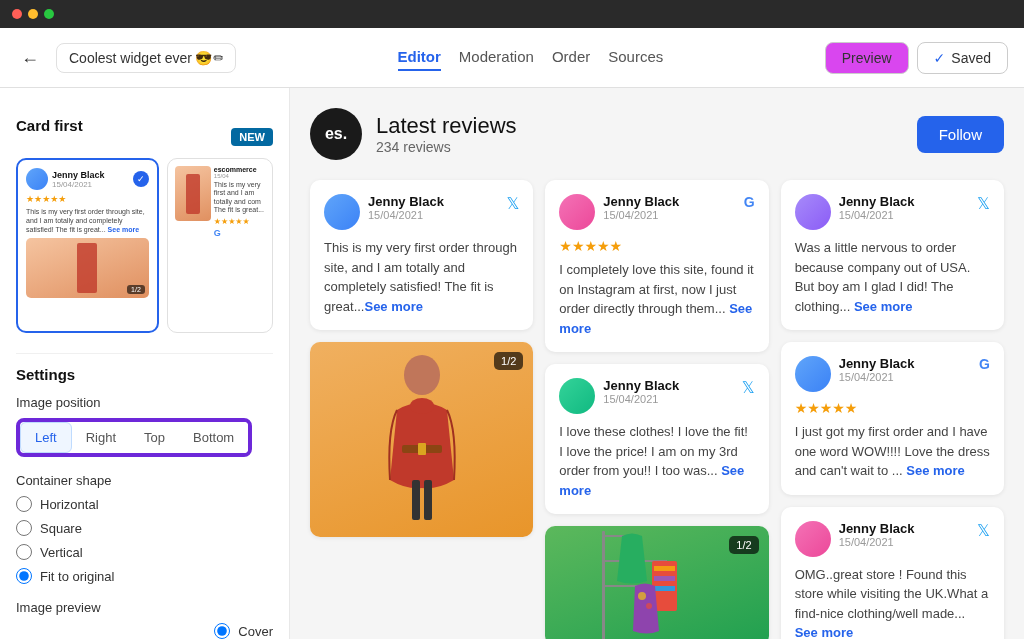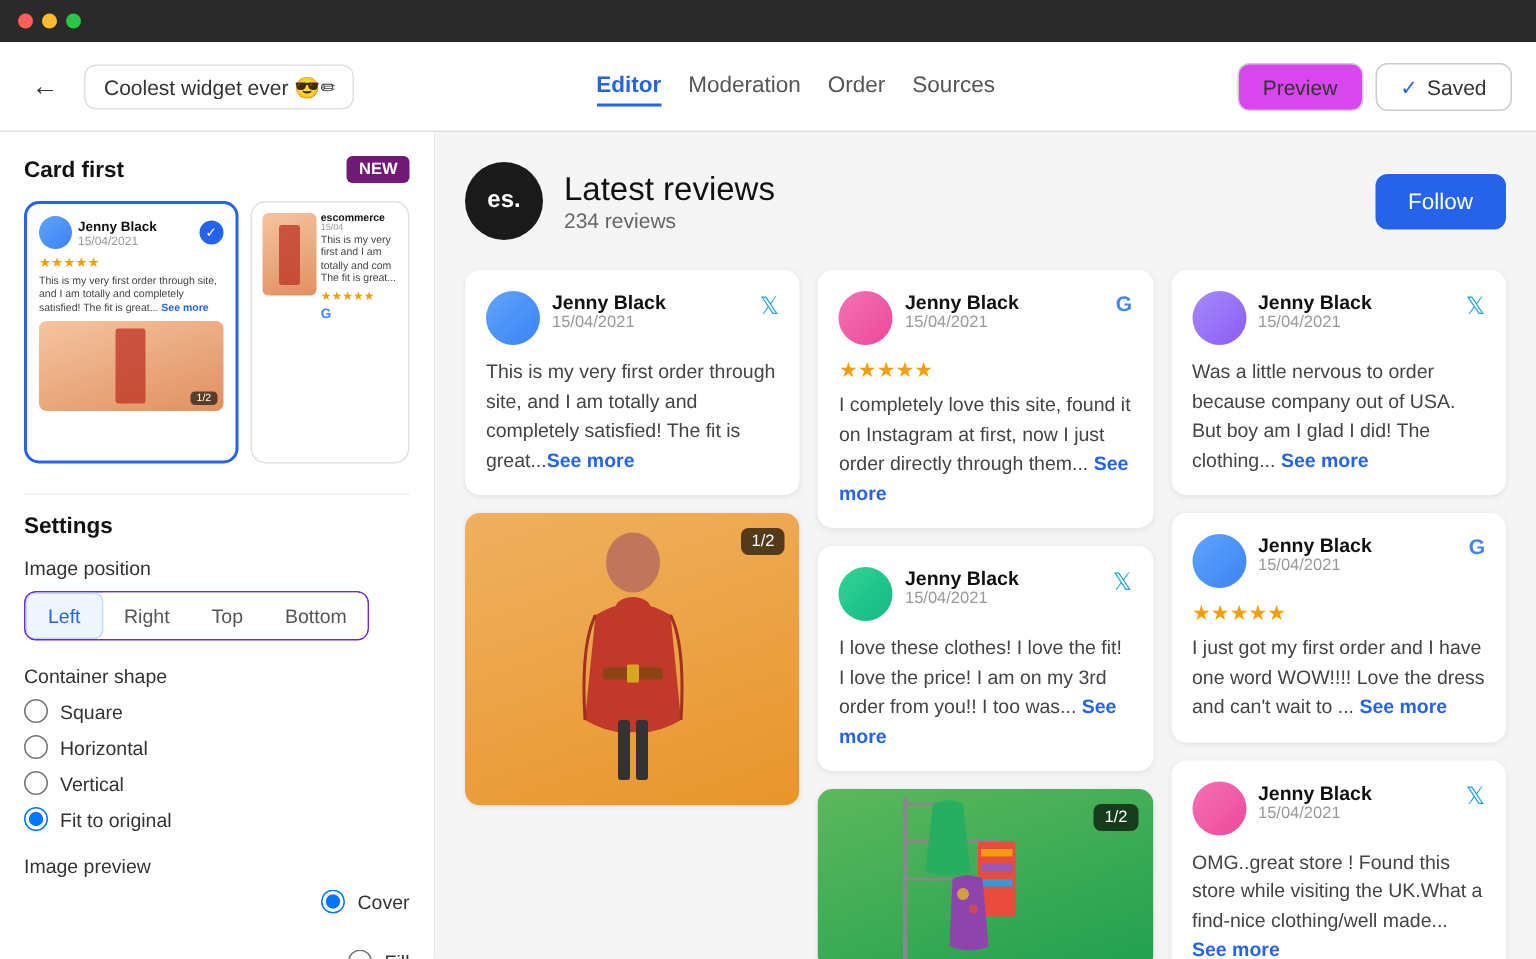--- a/index.html
+++ b/index.html
@@ -17,32 +17,32 @@
     .btn-saved { border: 1px solid #ccc; background: #fff; padding: 7px 16px; border-radius: 8px; font-size: 14px; cursor: pointer; color: #333; display: flex; align-items: center; gap: 6px; }
     .check-icon { color: #2563eb; }
 
     
     .main { display: flex; height: 579px; }
 
     
     .left-panel { width: 290px; background: #fff; border-right: 1px solid #e8e8e8; padding: 16px; overflow-y: auto; flex-shrink: 0; }
     .card-style-header { display: flex; justify-content: space-between; align-items: center; margin-bottom: 12px; }
     .card-style-title { font-size: 15px; font-weight: 600; color: #111; }
-    .new-badge { background: #701a75; color: #fff; font-size: 11px; font-weight: 700; padding: 3px 8px; border-radius: 4px; }
+    .new-badge { background: #0369a1; color: #fff; font-size: 11px; font-weight: 700; padding: 3px 8px; border-radius: 4px; margin-top: 24px; }
     .card-previews { display: flex; gap: 8px; margin-bottom: 20px; }
     .card-preview { border-radius: 10px; overflow: hidden; cursor: pointer; border: 2px solid transparent; }
     .card-preview.selected { border-color: #2563eb; }
     .mini-avatar { width: 24px; height: 24px; border-radius: 50%; background: #6b7280; display: inline-block; }
 
     
     .section-title { font-size: 15px; font-weight: 600; color: #111; margin-bottom: 12px; }
     .subsection-title { font-size: 13px; font-weight: 500; color: #333; margin-bottom: 8px; }
     .settings-section { margin-bottom: 20px; }
 
-    .btn-group { display: flex; border: 1px solid #6d28d9; border-radius: 8px; overflow: hidden; }
+    .btn-group { display: flex; border: 4px solid #6d28d9; border-radius: 8px; overflow: hidden; }
     .btn-group-item { padding: 7px 14px; font-size: 13px; cursor: pointer; color: #555; background: #fff; border: none; }
     .btn-group-item.active { background: #eff6ff; color: #2563eb; font-weight: 500; border: 1px solid #bfdbfe; border-radius: 6px; }
 
     .radio-group { display: flex; flex-direction: column; gap: 8px; }
     .radio-row { display: flex; align-items: center; gap: 8px; }
     .radio-input { width: 16px; height: 16px; }
     .radio-label { font-size: 13px; color: #333; }
     .radio-group-h { display: flex; gap: 16px; flex-wrap: wrap; }
 
     .image-position-row { display: flex; gap: 0; }
@@ -177,25 +177,25 @@
           <button class="btn-group-item">Right</button>
           <button class="btn-group-item">Top</button>
           <button class="btn-group-item">Bottom</button>
         </div>
       </div>
 
       <div class="subsection-title">Container shape</div>
       <div class="radio-group radio-group-h" style="margin-bottom:16px;gap:8px 16px;">
         <label class="radio-row">
           <input type="radio" name="shape" class="radio-input" style="">
+          <span class="radio-label">Horizontal</span>
+        </label>
+        <label class="radio-row">
+          <input type="radio" name="shape" class="radio-input" style="">
           <span class="radio-label">Square</span>
-        </label>
-        <label class="radio-row">
-          <input type="radio" name="shape" class="radio-input" style="">
-          <span class="radio-label">Horizontal</span>
         </label>
         <label class="radio-row">
           <input type="radio" name="shape" class="radio-input" style="">
           <span class="radio-label">Vertical</span>
         </label>
         <label class="radio-row" style="width:100%;">
           <input type="radio" name="shape" class="radio-input" checked="" style="">
           <span class="radio-label">Fit to original</span>
         </label>
       </div>

